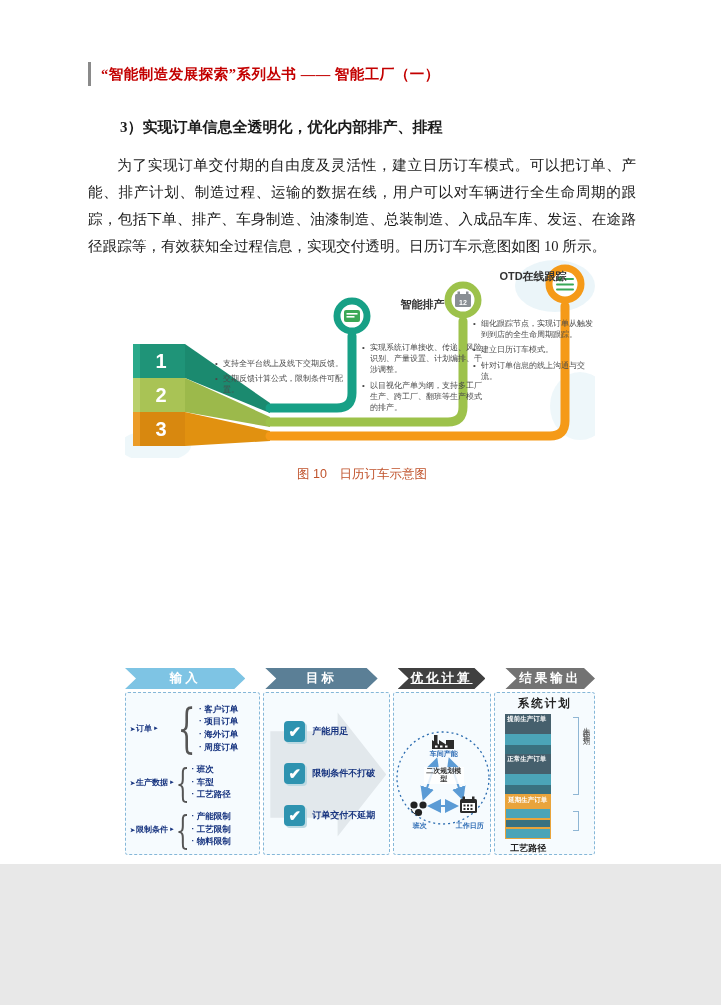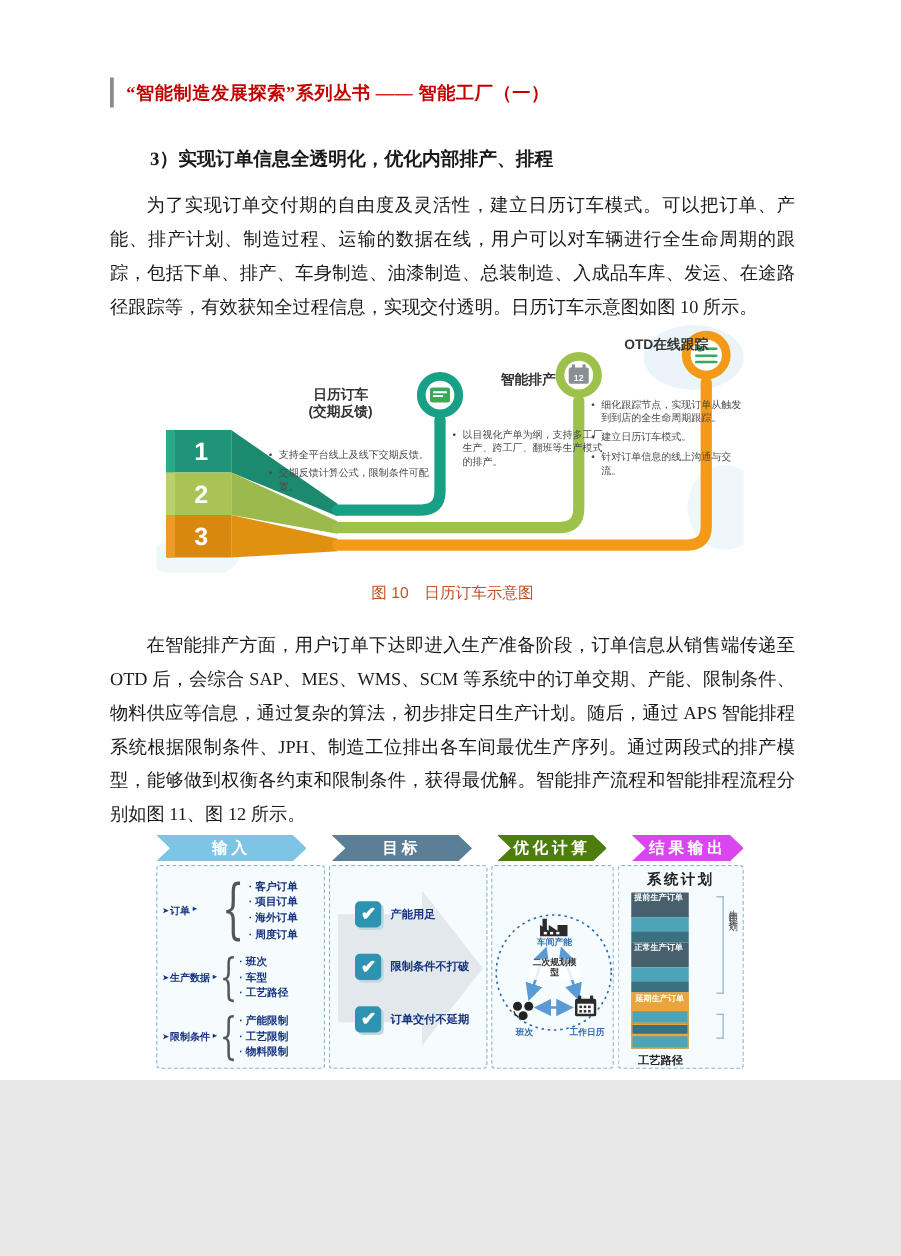--- a/index.html
+++ b/index.html
@@ -38,22 +38,22 @@
   .f10-bullets li::before{content:"•";position:absolute;left:0;top:0;color:#4a4a4a;}
   
   .fig11{position:absolute;left:125px;top:668px;width:470px;height:194px;
          font-family:"Liberation Sans",sans-serif;}
   .f11-heads{display:flex;gap:20px;}
   .chev{height:21px;line-height:21px;color:#fff;font-weight:bold;font-size:12.5px;
         text-align:center;letter-spacing:3px;
         clip-path:polygon(0 0,calc(100% - 11px) 0,100% 50%,calc(100% - 11px) 100%,0 100%,11px 50%);}
   .chev1{width:137px;background:#7ec4e4;}
   .chev2{width:128px;background:#5b7f96;}
-  .chev3{width:100px;background:#4d7c0f;}
-  .chev4{width:102px;background:#d946ef;}
+  .chev3{width:100px;background:#404040;text-decoration:underline;}
+  .chev4{width:102px;background:#737373;}
   .f11-panels{display:flex;gap:3px;margin-top:3px;}
   .panel{border:1px dashed #85b7d8;background:#f6fbfe;border-radius:3px;height:163px;
          box-sizing:border-box;position:relative;}
   .panel1{width:137px;padding:5px 4px 0 4px;}
   .panel2{width:128px;}
   .panel3{width:100px;}
   .panel4{width:102px;}
   
   .grp{display:flex;align-items:center;margin-bottom:1px;}
   .grp-label{display:flex;align-items:center;width:46px;flex:0 0 46px;
@@ -162,43 +162,39 @@
       </g>
 
       <g stroke="#3aa857" stroke-width="2" stroke-linecap="round">
         <circle cx="435" cy="23" r="2.4" fill="#3aa857" stroke="none"></circle>
         <line x1="440" y1="23" x2="448" y2="23"></line>
         <line x1="432" y1="28.5" x2="448" y2="28.5"></line>
         <line x1="432" y1="33.5" x2="448" y2="33.5"></line>
       </g>
     </svg>
 
-    <div class="f10-title f10-t1">
-      <div>日历订车</div>
-      <div>(交期反馈)</div>
-    </div>
     <ul class="f10-bullets f10-b1">
       <li>支持全平台线上及线下交期反馈。</li>
       <li>交期反馈计算公式，限制条件可配置。</li>
     </ul>
     <div class="f10-title f10-t2">智能排产</div>
     <ul class="f10-bullets f10-b2">
+      <li>实现系统订单接收、传递、风险识别、产量设置、计划编排、干涉调整。</li>
       <li>以目视化产单为纲，支持多工厂生产、跨工厂、翻班等生产模式的排产。</li>
     </ul>
     <div class="f10-title f10-t3">OTD在线跟踪</div>
     <ul class="f10-bullets f10-b3">
       <li>细化跟踪节点，实现订单从触发到到店的全生命周期跟踪。</li>
       <li>建立日历订车模式。</li>
       <li>针对订单信息的线上沟通与交流。</li>
     </ul>
   </div>
 
   <div class="caption cap10">图 10　日历订车示意图</div>
 
-  <div class="para p2">在智能排产方面，用户订单下达即进入生产准备阶段，订单信息从销售端传递至 OTD 后，会综合 SAP、MES、WMS、SCM 等系统中的订单交期、产能、限制条件、物料供应等信息，通过复杂的算法，初步排定日生产计划。随后，通过 APS 智能排程系统根据限制条件、JPH、制造工位排出各车间最优生产序列。通过两段式的排产模型，能够做到权衡各约束和限制条件，获得最优解。智能排产流程和智能排程流程分别如图 11、图 12 所示。</div>
 
   <div class="fig11">
     <div class="f11-heads">
       <div class="chev chev1">输入</div>
       <div class="chev chev2">目标</div>
       <div class="chev chev3">优化计算</div>
       <div class="chev chev4">结果输出</div>
     </div>
     <div class="f11-panels">
 

